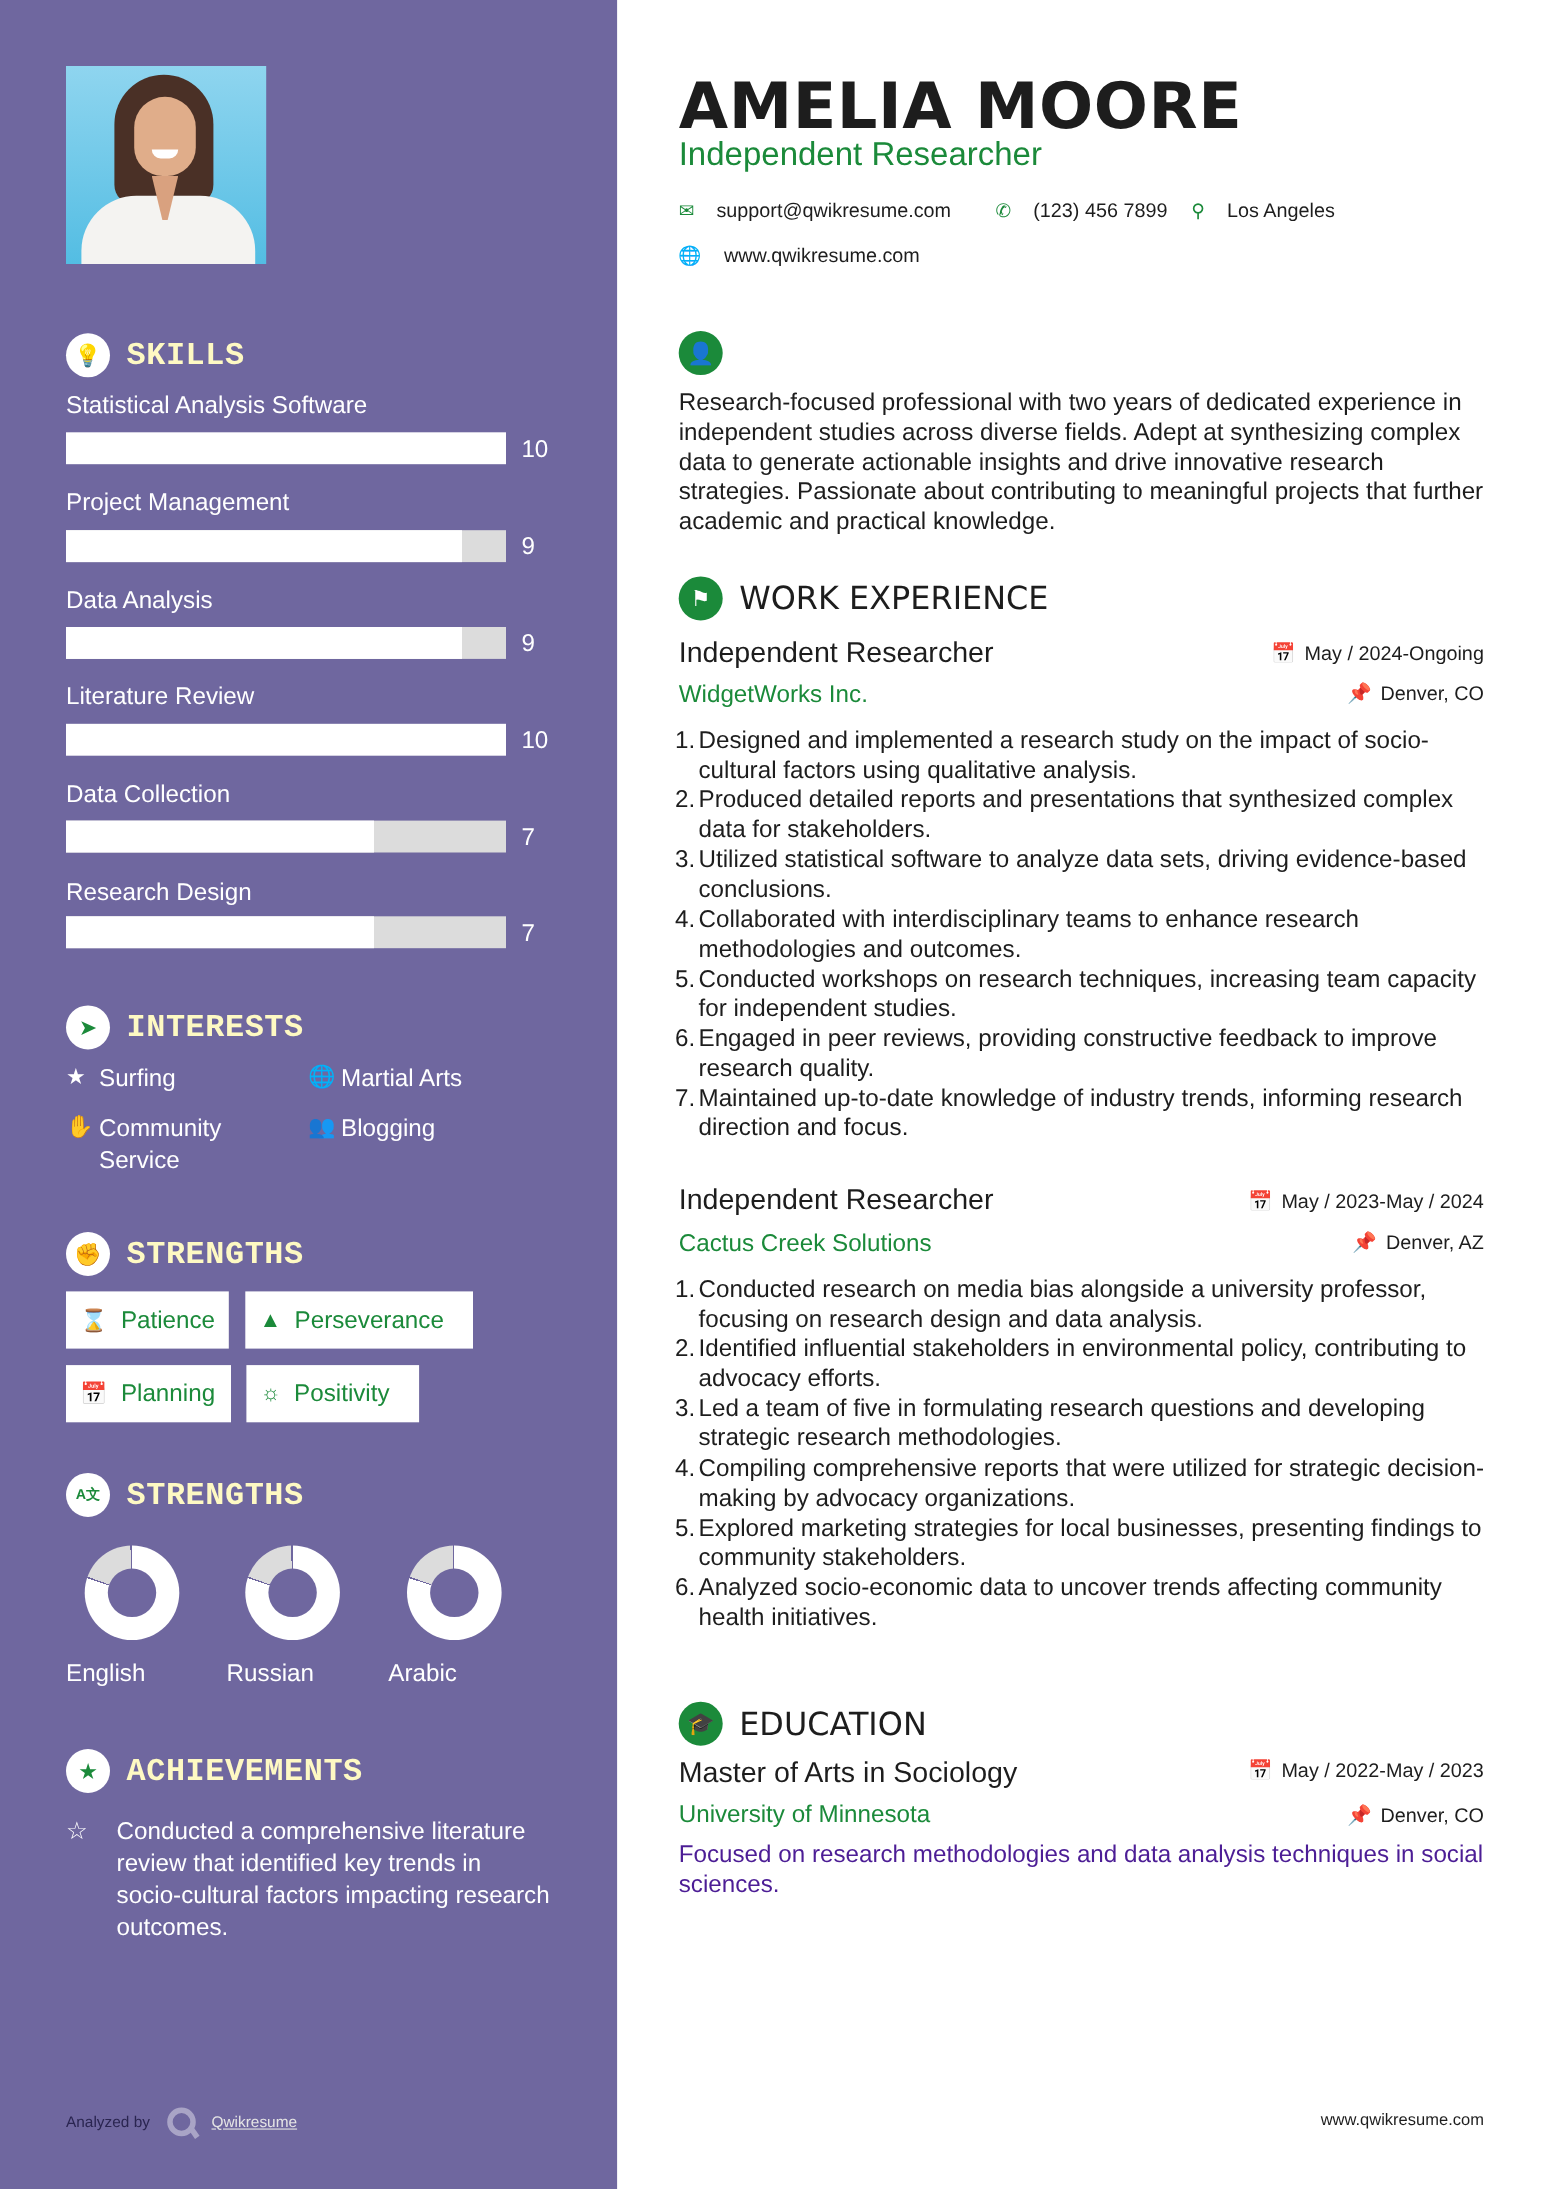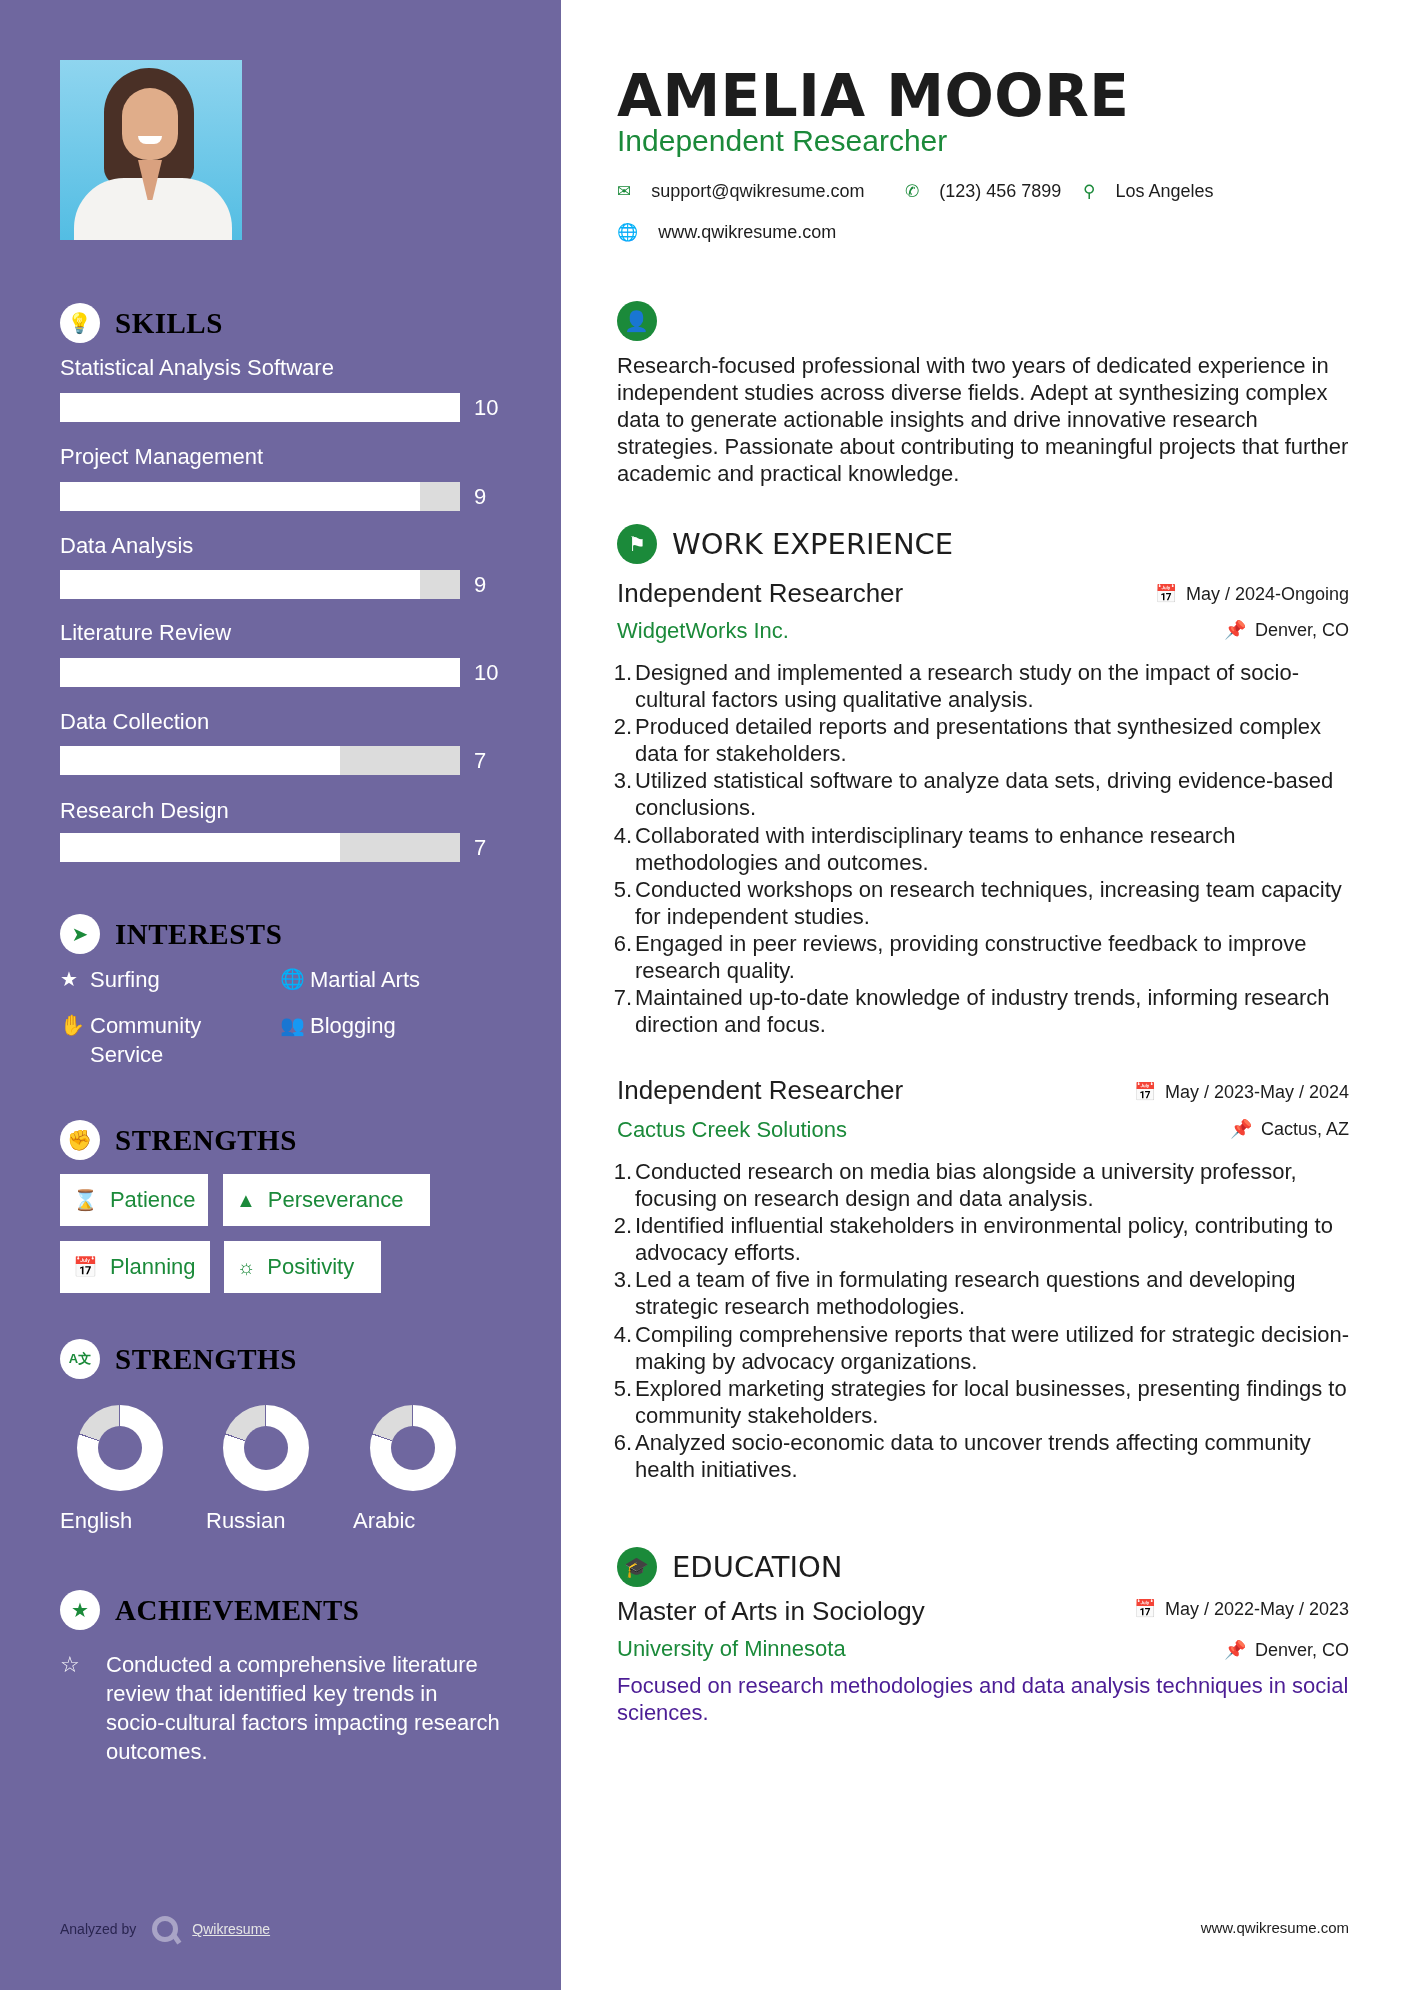--- a/index.html
+++ b/index.html
@@ -13,21 +13,21 @@
            background: linear-gradient(180deg,#8fd5ef 0%,#53bde3 100%); }
   .photo .hair { position:absolute; left:44px; top:8px; width:90px; height:118px; background:#4a3026; border-radius:45px 45px 18px 18px; }
   .photo .face { position:absolute; left:62px; top:28px; width:56px; height:72px; background:#e0ad8a; border-radius:28px 28px 26px 26px; }
   .photo .smile { position:absolute; left:78px; top:76px; width:24px; height:8px; background:#fff; border-radius:0 0 12px 12px; }
   .photo .body { position:absolute; left:14px; top:118px; width:158px; height:70px; background:#f4f3f1; border-radius:50px 50px 0 0; }
   .photo .neck { position:absolute; left:78px; top:100px; width:24px; height:40px; background:#d9a17f; clip-path: polygon(0 0,100% 0,60% 100%,40% 100%); }
 
   
   .s-head { position: absolute; left: 60px; height: 40px; display: flex; align-items: center; }
   .s-head .ic { width: 40px; height: 40px; border-radius: 50%; background: #fff; display: flex; align-items: center; justify-content: center; color: #1b8a3a; font-size: 20px; }
-  .s-head .tx { margin-left: 15px; color: #000000; font-weight: bold; font-size: 29px; letter-spacing: 0.5px; font-family: Liberation Serif, serif; }
+  .s-head .tx { margin-left: 15px; color: #fef9c3; font-weight: bold; font-size: 29px; letter-spacing: 0.5px; font-family: Liberation Mono, monospace; }
 
   .skill-label { position: absolute; left: 60px; color: #fff; font-size: 22px; }
   .bar { position: absolute; left: 60px; width: 400px; height: 29px; background: #dcdcdc; }
   .bar .fill { height: 100%; background: #fff; }
   .skill-val { position: absolute; left: 474px; color: #fff; font-size: 22px; }
 
   .interest { position: absolute; color: #fff; font-size: 22px; display: flex; align-items: flex-start; line-height: 29px; }
   .interest .iic { width: 30px; flex: 0 0 30px; font-size: 20px; }
 
   .pill { position: absolute; height: 52px; background: #fff; color: #1b8a3a; font-size: 22px; display: flex; align-items: center; padding: 0 13px; }
@@ -267,21 +267,21 @@
       <span>Maintained up-to-date knowledge of industry trends, informing research direction and focus.</span>
     </li>
 </ol>
 
 <div class="entry-title" style="top:1075px">Independent Researcher</div>
 <div class="entry-meta" style="top:1081px">
   <span class="mic">📅</span><span>May / 2023-May / 2024</span>
 </div>
 <div class="entry-org" style="top:1117px">Cactus Creek Solutions</div>
 <div class="entry-meta" style="top:1118px">
-  <span class="mic">📌</span><span>Cactus, AZ</span>
+  <span class="mic">📌</span><span>Denver, AZ</span>
 </div>
 <ol class="bullets" style="top:1158px">
   <li>
       <span class="n">1.</span>
       <span>Conducted research on media bias alongside a university professor, focusing on research design and data analysis.</span>
     </li>
   <li>
       <span class="n">2.</span>
       <span>Identified influential stakeholders in environmental policy, contributing to advocacy efforts.</span>
     </li>

